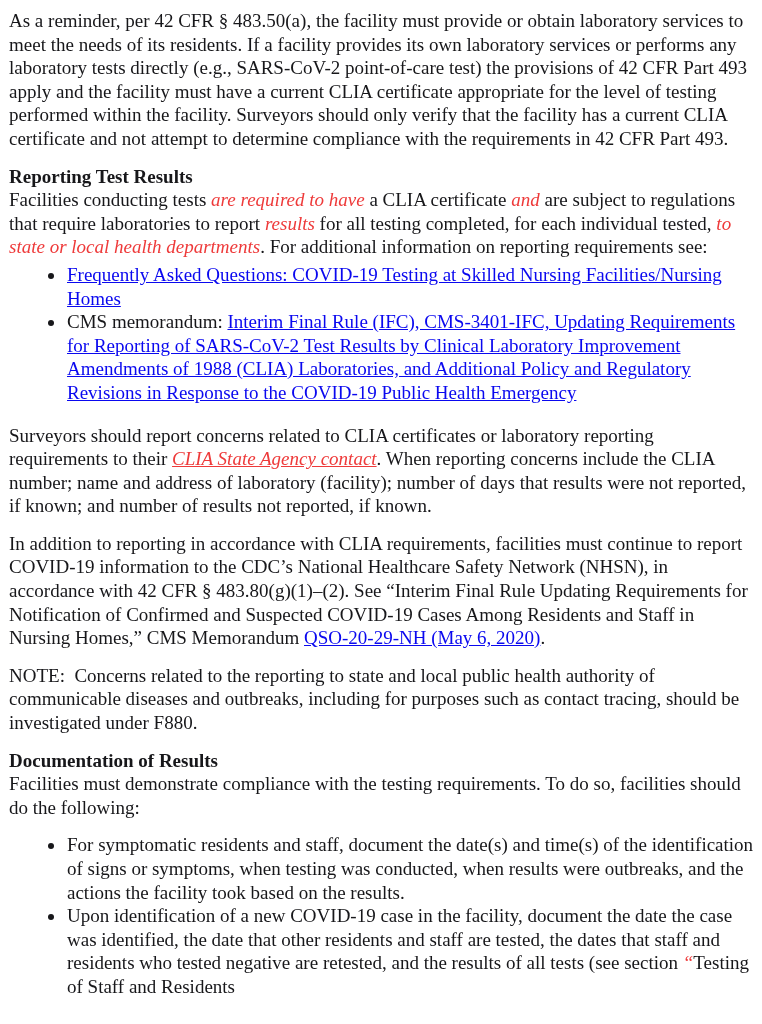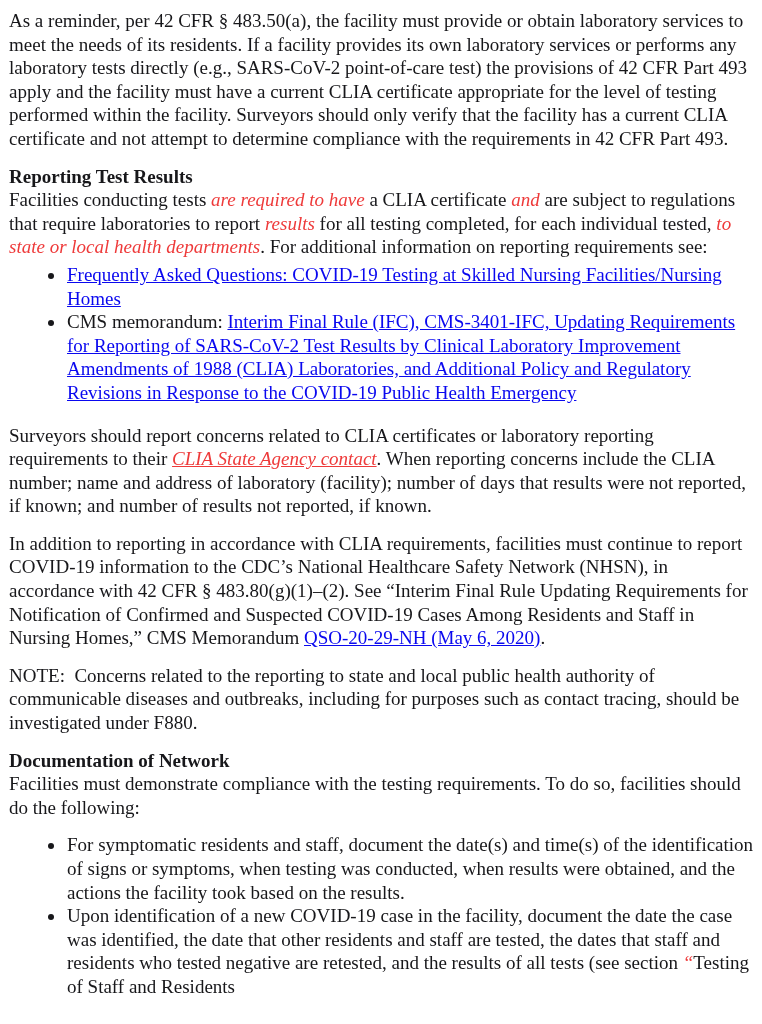--- a/index.html
+++ b/index.html
@@ -71,20 +71,20 @@
       <p><span>As a reminder, per 42 CFR § 483.50(a), the facility must provide or obtain laboratory services to meet the needs of its residents. If a facility provides its own laboratory services or performs any laboratory tests directly (e.g., SARS-CoV-2 point-of-care test) the provisions of 42 CFR Part 493 apply and the facility must have a current CLIA certificate appropriate for the level of testing performed within the facility. Surveyors should only verify that the facility has a current CLIA certificate and not attempt to determine compliance with the requirements in 42 CFR Part 493.</span></p>
       <p class="heading"><span class="heading-text">Reporting Test Results</span></p>
       <p class="tight"><span>Facilities conducting tests </span><span class="red-italic">are required to have</span><span> a CLIA certificate </span><span class="red-italic">and</span><span> are subject to regulations that require laboratories to report </span><span class="red-italic">results</span><span> for all testing completed, for each individual tested, </span><span class="red-italic">to state or local health departments</span><span>. For additional information on reporting requirements see:</span></p>
       <ul class="list-end">
         <li><a href="#" class="link">Frequently Asked Questions: COVID-19 Testing at Skilled Nursing Facilities/Nursing Homes</a></li>
         <li><span>CMS memorandum: </span><a href="#" class="link">Interim Final Rule (IFC), CMS-3401-IFC, Updating Requirements for Reporting of SARS-CoV-2 Test Results by Clinical Laboratory Improvement Amendments of 1988 (CLIA) Laboratories, and Additional Policy and Regulatory Revisions in Response to the COVID-19 Public Health Emergency</a></li>
       </ul>
       <p><span>Surveyors should report concerns related to CLIA certificates or laboratory reporting requirements to their </span><a href="#" class="red-link">CLIA State Agency contact</a><span>. When reporting concerns include the CLIA number; name and address of laboratory (facility); number of days that results were not reported, if known; and number of results not reported, if known.</span></p>
       <p><span>In addition to reporting in accordance with CLIA requirements, facilities must continue to report COVID-19 information to the CDC’s National Healthcare Safety Network (NHSN), in accordance with 42 CFR § 483.80(g)(1)–(2). See “Interim Final Rule Updating Requirements for Notification of Confirmed and Suspected COVID-19 Cases Among Residents and Staff in Nursing Homes,” CMS Memorandum </span><a href="#" class="link">QSO-20-29-NH (May 6, 2020)</a><span>.</span></p>
       <p><span>NOTE:&nbsp; Concerns related to the reporting to state and local public health authority of communicable diseases and outbreaks, including for purposes such as contact tracing, should be investigated under F880.</span></p>
-      <p class="heading"><span class="heading-text">Documentation of Network</span></p>
+      <p class="heading"><span class="heading-text">Documentation of Results</span></p>
       <p><span>Facilities must demonstrate compliance with the testing requirements. To do so, facilities should do the following:</span></p>
       <ul class="gap-top">
-        <li><span>For symptomatic residents and staff, document the date(s) and time(s) of the identification of signs or symptoms, when testing was conducted, when results were obtained, and the actions the facility took based on the results.</span></li>
+        <li><span>For symptomatic residents and staff, document the date(s) and time(s) of the identification of signs or symptoms, when testing was conducted, when results were outbreaks, and the actions the facility took based on the results.</span></li>
         <li><span>Upon identification of a new COVID-19 case in the facility, document the date the case was identified, the date that other residents and staff are tested, the dates that staff and residents who tested negative are retested, and the results of all tests (see section </span><span class="red-italic">“</span><span>Testing of Staff and Residents </span></li>
       </ul>
     </div>
 </div>
 
 </body></html>

